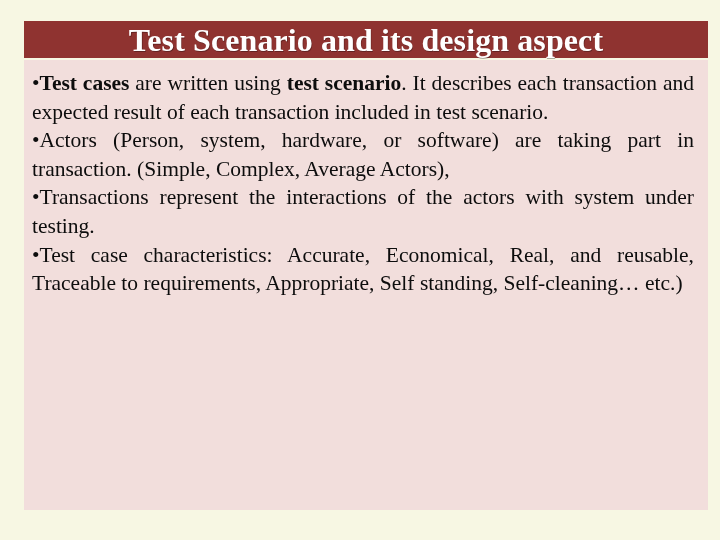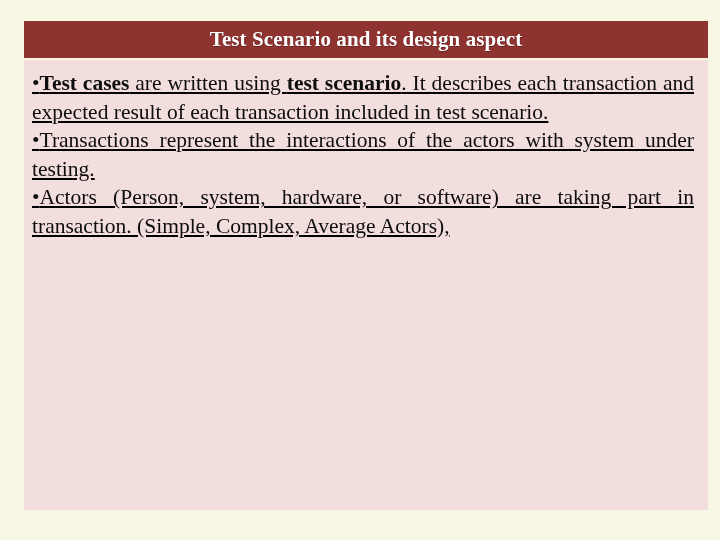--- a/index.html
+++ b/index.html
@@ -29,36 +29,35 @@
     background: #8f3330;
     display: flex;
     align-items: center;
     justify-content: center;
     box-sizing: border-box;
   }
   .title-text {
     color: #ffffff;
     font-family: "Liberation Serif", "DejaVu Serif", serif;
     font-weight: bold;
-    font-size: 21px;
+    font-size: 32px;
     line-height: 1;
     letter-spacing: 0.1px;
     white-space: nowrap;
     text-shadow: 0.6px 0.6px 0 rgba(0,0,0,0.30);
   }
   .content-box {
     position: absolute;
     left: 24px;
     top: 60px;
     width: 684px;
     height: 450px;
     background: #f2dedc;
     box-sizing: border-box;
     padding: 9px 14px 0 8px;
-    text-decoration: underline;
   }
   .bullet-list {
     margin: 0;
     padding: 0;
     list-style: none;
   }
   .bullet-item {
     margin: 0;
     padding: 0;
     font-size: 21.5px;
@@ -84,18 +83,19 @@
 
 <div class="slide">
 
   <div class="title-bar">
     <span class="title-text">Test Scenario and its design aspect</span>
   </div>
 
   <div class="content-box">
     <ul class="bullet-list" id="bullet-list">
         <li class="bullet-item"><span class="bold">Test cases</span><span> are written using </span><span class="bold">test scenario</span><span>. It describes each transaction and expected result of each transaction included in test scenario.</span></li>
+        <li class="bullet-item"><span>Actors (Person, system, hardware, or software) are taking part in transaction. (Simple, Complex, Average Actors),</span></li>
         <li class="bullet-item"><span>Transactions represent the interactions of the actors with system under testing.</span></li>
-        <li class="bullet-item"><span>Actors (Person, system, hardware, or software) are taking part in transaction. (Simple, Complex, Average Actors),</span></li>
+        <li class="bullet-item"><span>Test case characteristics: Accurate, Economical, Real, and reusable, Traceable to requirements, Appropriate, Self standing, Self-cleaning… etc.)</span></li>
       </ul>
   </div>
 
 </div>
 
 </body></html>

